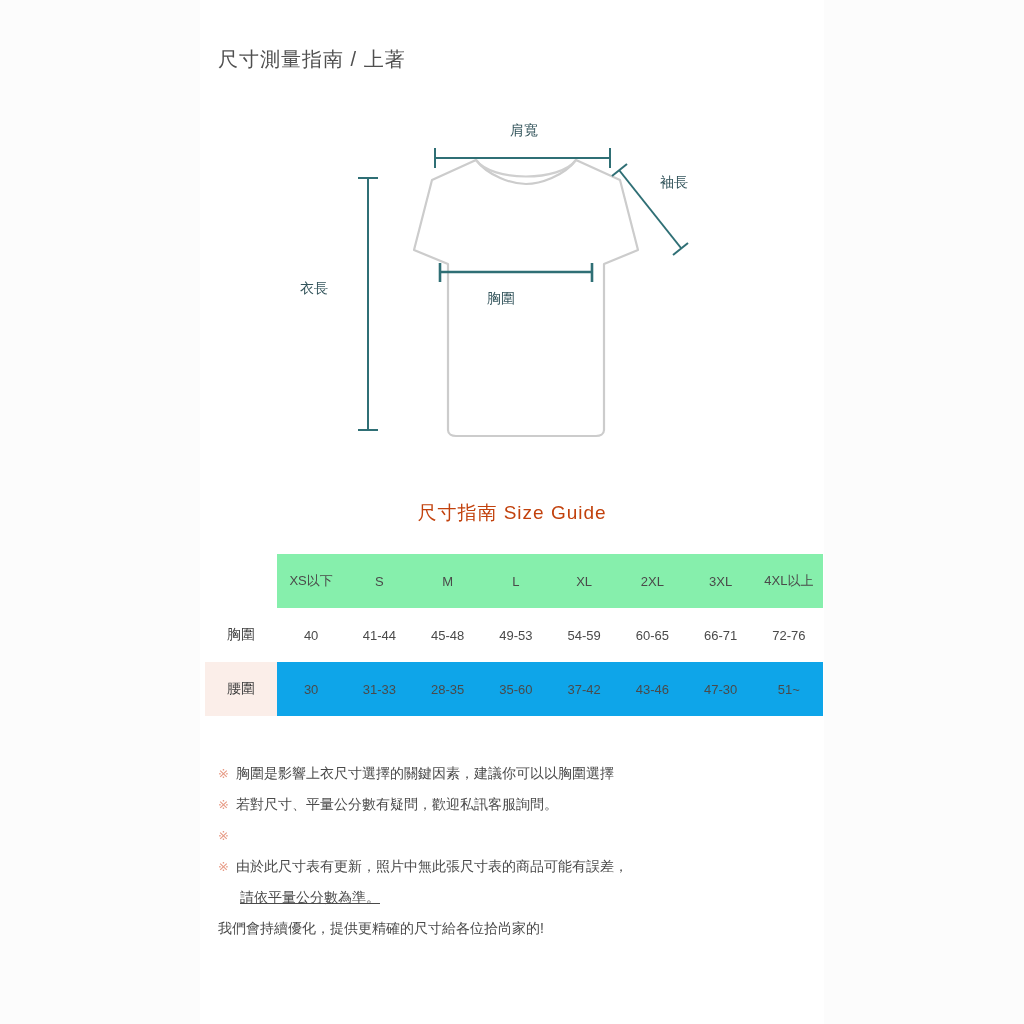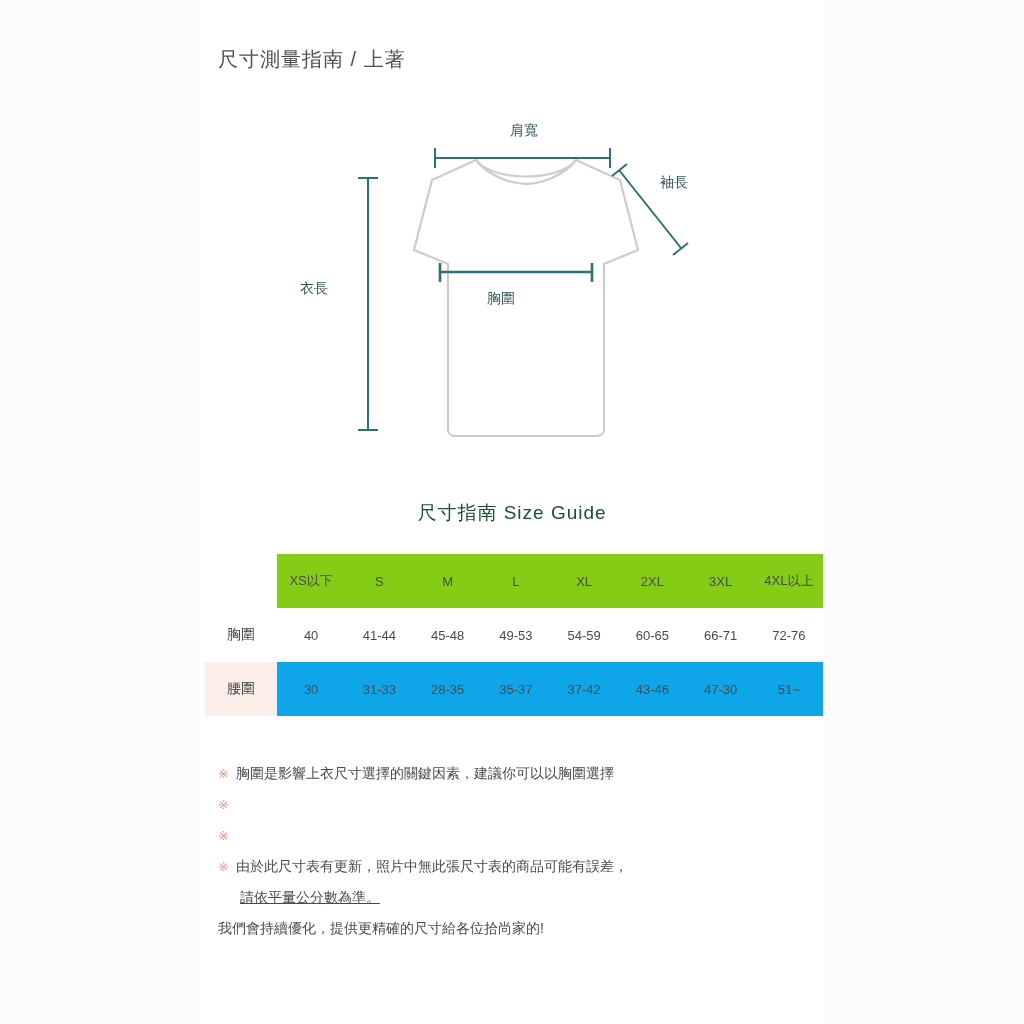--- a/index.html
+++ b/index.html
@@ -91,21 +91,21 @@
   .lbl-bust     { left: 287px; top: 190px; }
 
   
   .sg-title {
     position: absolute;
     left: 0;
     top: 500px;
     width: 624px;
     text-align: center;
     font-size: 19px;
-    color: #14532d;
+    color: #c2410c;
     letter-spacing: 1px;
   }
 
   
   .table-wrap {
     position: absolute;
     left: 5px;
     top: 554px;
     width: 618px;
   }
@@ -116,21 +116,21 @@
   }
   table.size-table th,
   table.size-table td {
     text-align: center;
     font-size: 13px;
     color: #4a4a4a;
     font-weight: normal;
     height: 54px;
     padding: 0;
   }
-  table.size-table tr.head-row { background: #84cc16; }
+  table.size-table tr.head-row { background: #86efac; }
   table.size-table tr.row-even { background: #ffffff; }
   table.size-table tr.row-odd  { background: #0ea5e9; }
   table.size-table td.rowhead,
   table.size-table th.corner {
     width: 72px;
     text-align: center;
     font-size: 14px;
     color: #3f3f3f;
   }
   table.size-table tr.row-even td.rowhead { background: #ffffff; }
@@ -254,38 +254,39 @@
             <td>54-59</td>
             <td>60-65</td>
             <td>66-71</td>
             <td>72-76</td>
           </tr>
           <tr class="row-odd">
             <td class="rowhead">腰圍</td>
             <td>30</td>
             <td>31-33</td>
             <td>28-35</td>
-            <td>35-37</td>
+            <td>35-60</td>
             <td>37-42</td>
             <td>43-46</td>
             <td>47-30</td>
             <td>51~</td>
           </tr>
         </tbody>
       </table>
 
     </div>
 
     <div class="notes">
       <div class="note-line note-plain">
         <span class="note-mark">※</span>
         <span>胸圍是影響上衣尺寸選擇的關鍵因素，建議你可以以胸圍選擇</span>
       </div>
       <div class="note-line note-plain">
         <span class="note-mark">※</span>
+        <span>若對尺寸、平量公分數有疑問，歡迎私訊客服詢問。</span>
       </div>
       <div class="note-line note-plain">
         <span class="note-mark">※</span>
       </div>
       <div class="note-line note-plain">
         <span class="note-mark">※</span>
         <span>由於此尺寸表有更新，照片中無此張尺寸表的商品可能有誤差，</span>
       </div>
       <div class="note-line note-indent">
         <span>請依平量公分數為準。</span>

